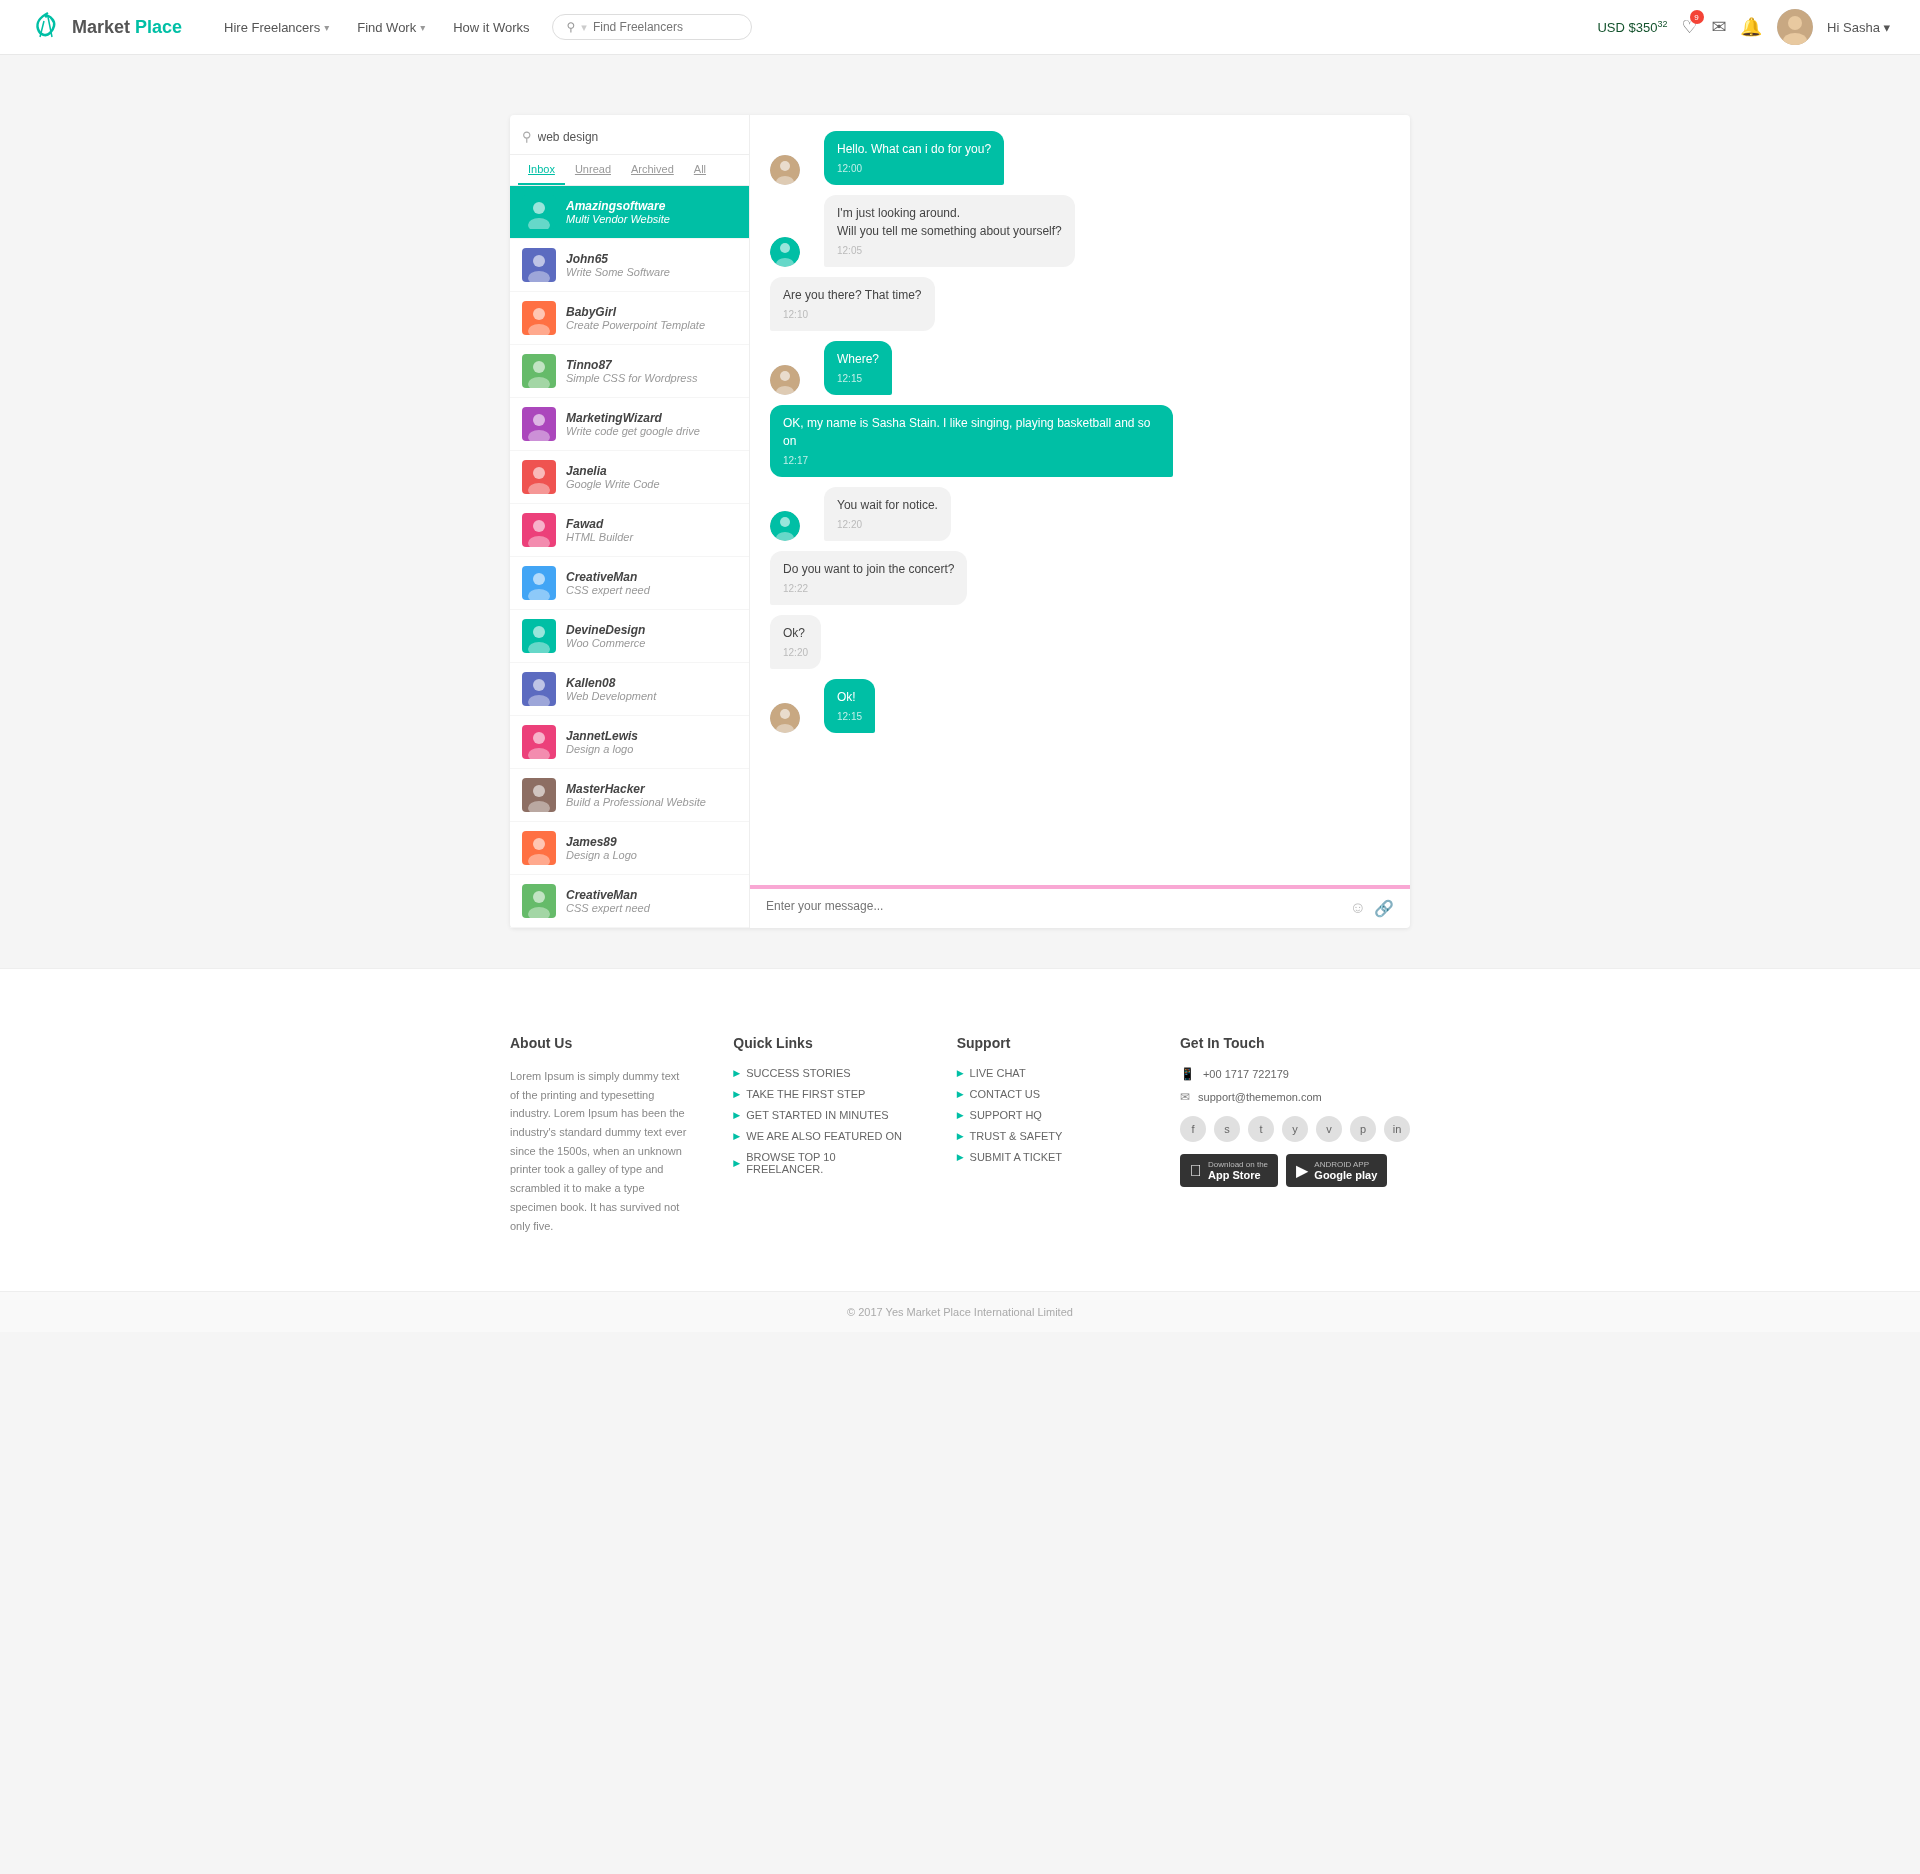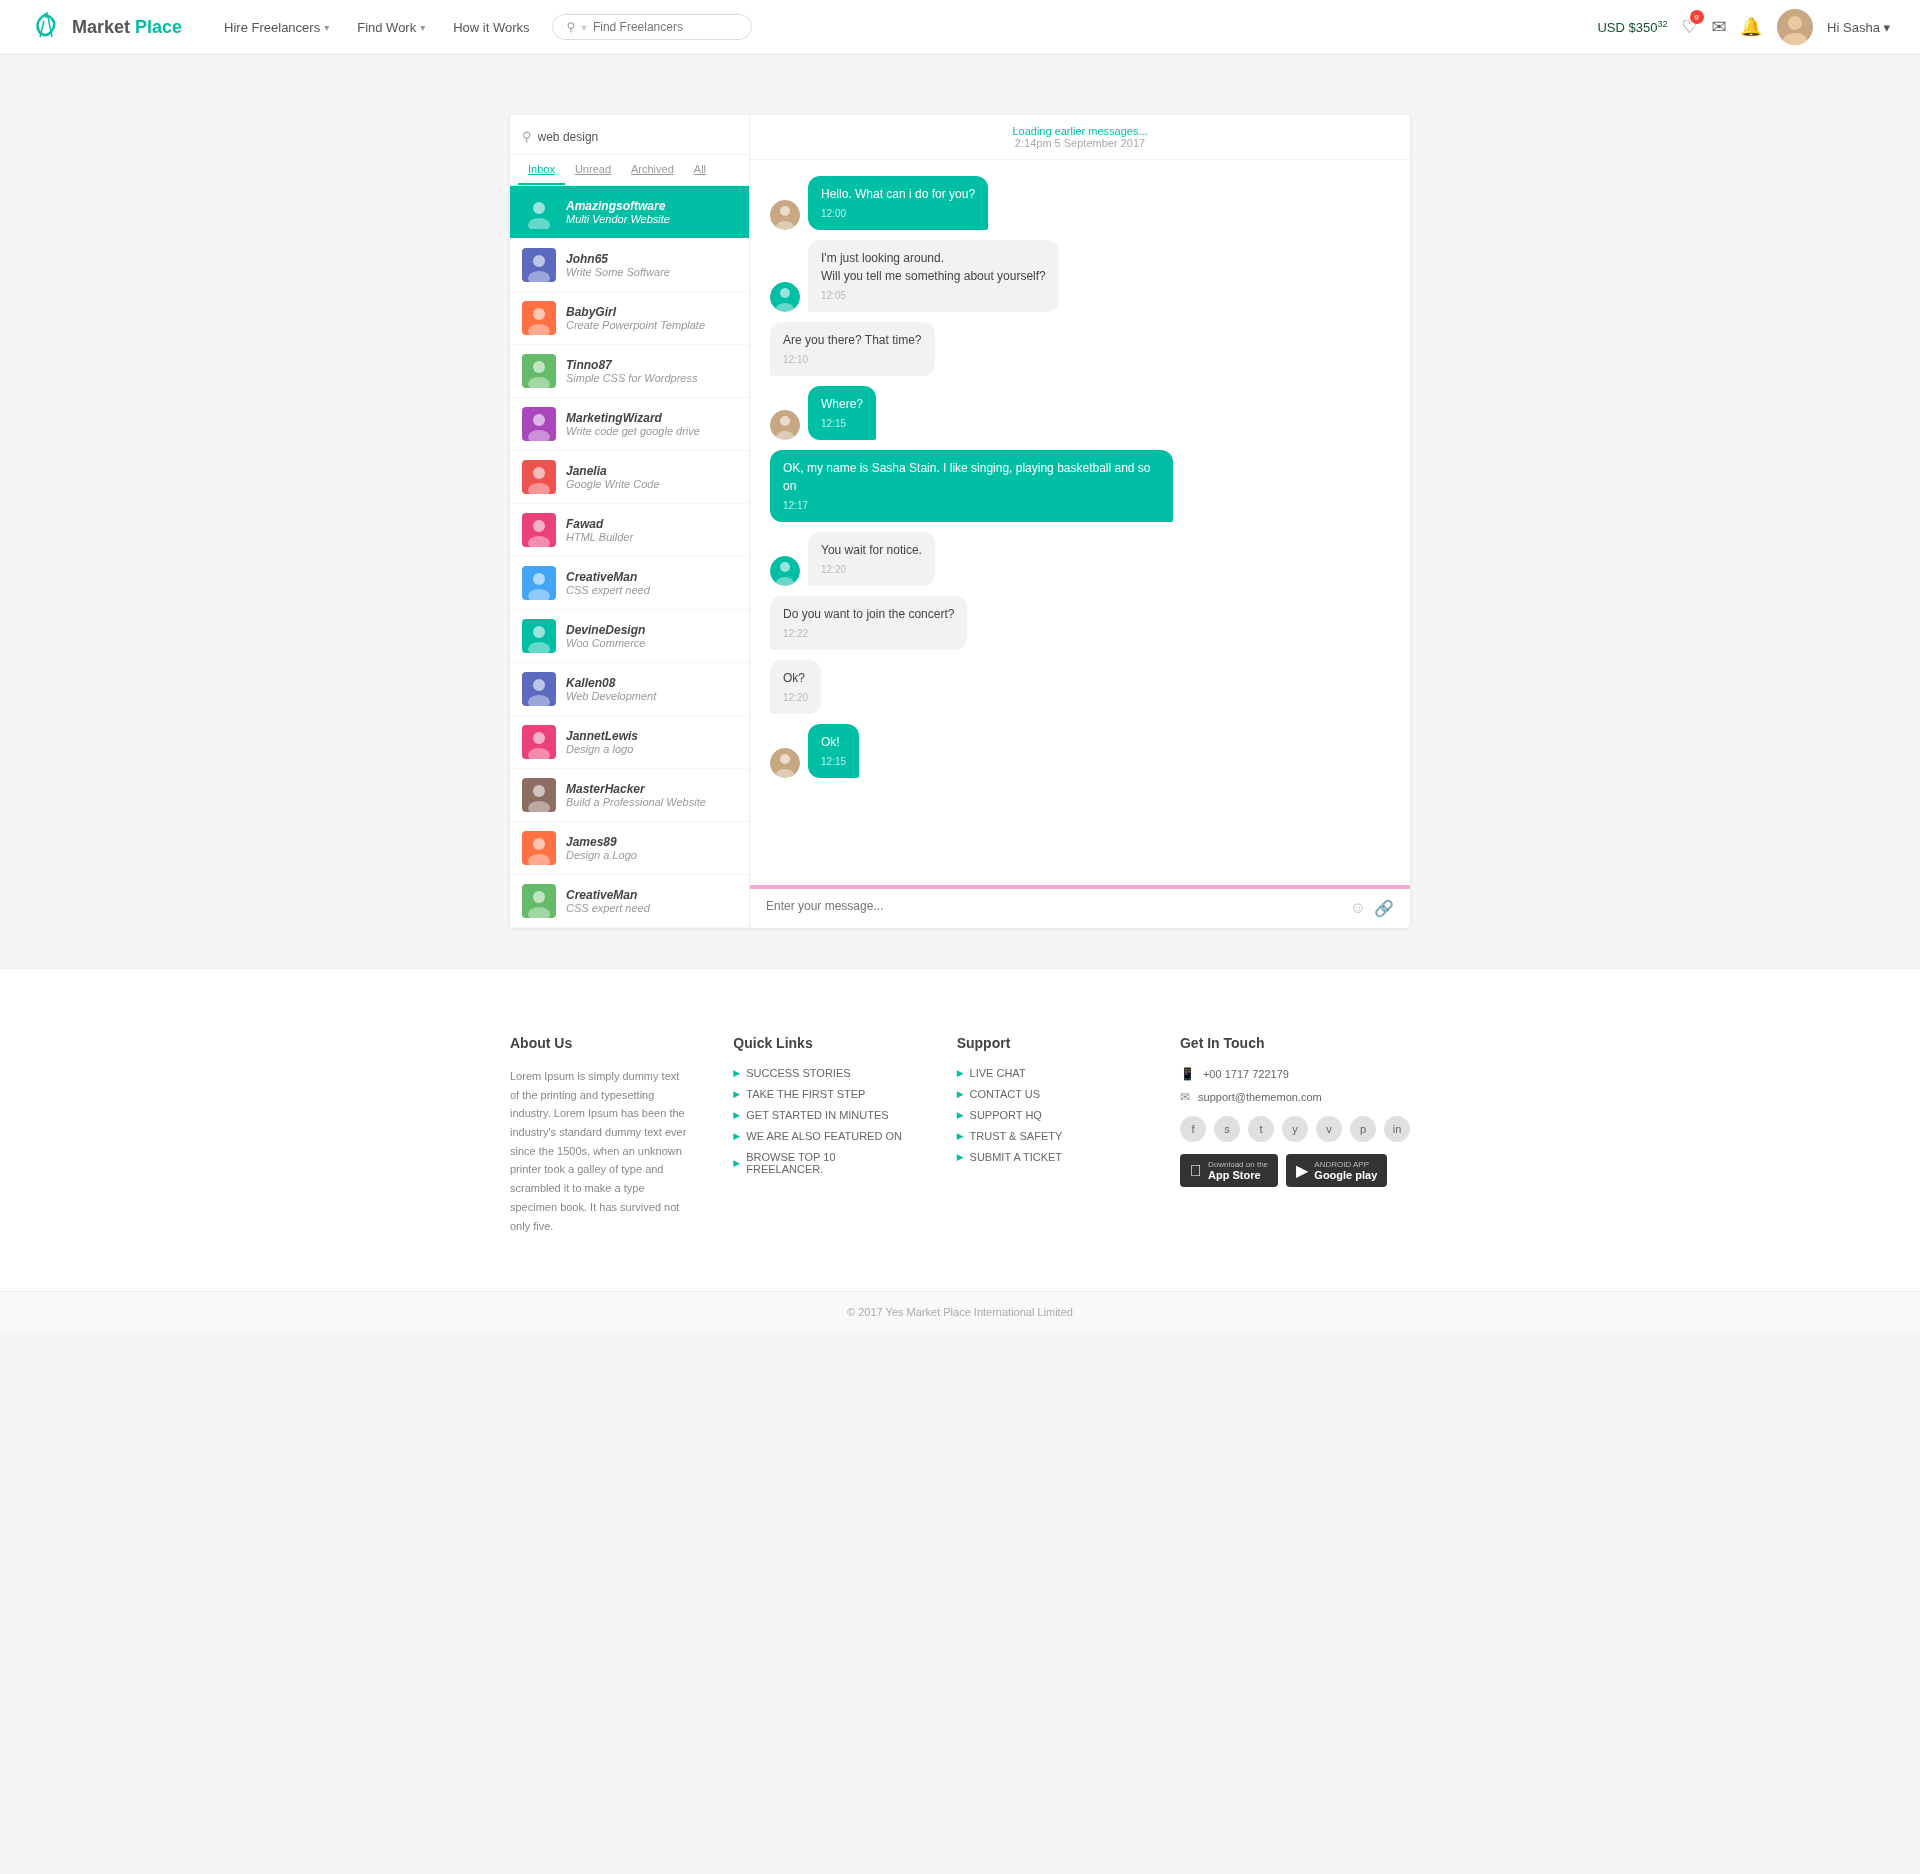--- a/index.html
+++ b/index.html
@@ -197,21 +197,21 @@
       flex: 1;
       padding: 16px 20px;
       overflow-y: auto;
       display: flex;
       flex-direction: column;
       gap: 10px;
     }
     .msg-row {
       display: flex;
       align-items: flex-end;
-      gap: 8px;
+      gap: 24px;
     }
     .msg-avatar {
       width: 30px;
       height: 30px;
       border-radius: 50%;
       background: #ddd;
       flex-shrink: 0;
       overflow: hidden;
       display: flex;
       align-items: center;
@@ -589,24 +589,20 @@
           </div>
           <div class="contact-info">
             <div class="contact-name">CreativeMan</div>
             <div class="contact-preview">CSS expert need</div>
           </div>
         </div>
       </div>
   </div>
 
   <div class="chat-area">
-    <div class="chat-header-info">
-      <div style="color:#00bfa5;">Loading earlier messages...</div>
-      <div>2:14pm 5 September 2017</div>
-    </div>
     <div class="chat-messages" id="chat-messages">
         <div class="msg-row sent">
           <div class="msg-avatar">
             <svg viewBox="0 0 30 30" width="30" height="30">
               <circle cx="15" cy="15" r="15" fill="#c8a882"></circle>
               <circle cx="15" cy="11" r="5" fill="rgba(255,255,255,0.6)"></circle>
               <ellipse cx="15" cy="27" rx="9" ry="6" fill="rgba(255,255,255,0.4)"></ellipse>
             </svg>
           </div>
           <div class="msg-bubble sent">

